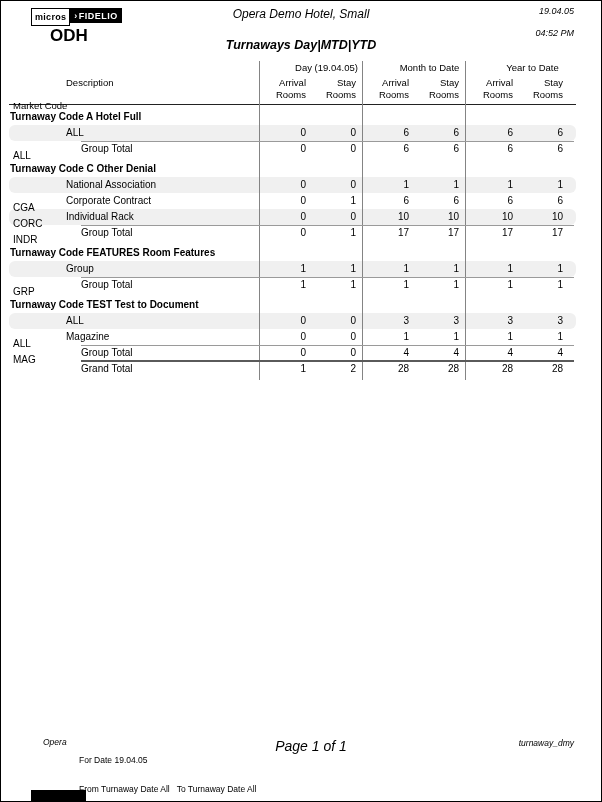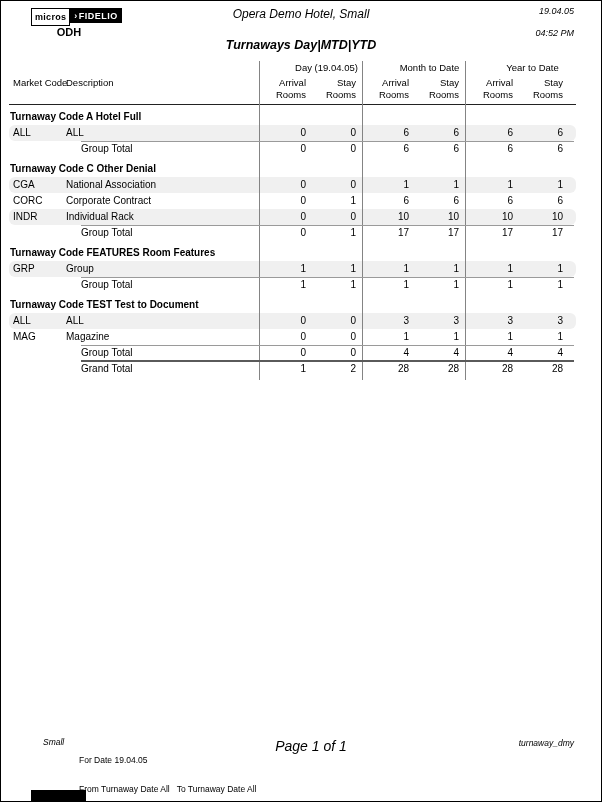--- a/index.html
+++ b/index.html
@@ -4,37 +4,37 @@
 <style>
   html,body{margin:0;padding:0;background:#fff;}
   .page{position:relative;width:600px;height:800px;border:1px solid #000;background:#fff;
         font-family:"Liberation Sans","DejaVu Sans",sans-serif;color:#000;overflow:hidden;}
 
   
   .logo{position:absolute;top:7px;left:30px;display:flex;align-items:stretch;height:15px;font-size:9px;}
   .logo-micros{border:1px solid #000;background:#fff;color:#000;padding:8px 3px;display:flex;align-items:center;font-weight:bold;letter-spacing:.3px;}
   .logo-black{background:#000;color:#fff;padding:0 4px;display:flex;align-items:center;font-weight:bold;letter-spacing:.5px;}
   .logo-arrow{margin-right:1px;font-weight:bold;}
-  .odh{position:absolute;top:25px;left:30px;width:76px;text-align:center;font-weight:bold;font-size:11px;}
+  .odh{position:absolute;top:25px;left:30px;width:76px;text-align:center;font-weight:bold;font-size:17px;}
   .hotel-name{position:absolute;top:6px;left:0;right:0;text-align:center;font-style:italic;font-size:12px;}
   .hdr-date{position:absolute;top:5px;right:27px;font-style:italic;font-size:9px;}
   .hdr-time{position:absolute;top:27px;right:27px;font-style:italic;font-size:9px;}
   .report-title{position:absolute;top:37px;left:0;right:0;text-align:center;font-style:italic;font-weight:bold;font-size:12.5px;}
 
   
   .tbl{position:absolute;top:60px;left:8px;width:567px;padding-bottom:3px;}
   .vline{position:absolute;top:0;bottom:0;width:1px;background:#848484;}
   .v1{left:250px;}.v2{left:353px;}.v3{left:456px;}
   .colhead{height:43px;border-bottom:1px solid #222;}
   .group-labels{position:relative;height:13px;font-size:9.5px;}
   .glabel{position:absolute;top:1px;width:103px;text-align:center;margin-left:16px;}
   .g1{left:250px;}.g2{left:353px;}.g3{left:456px;}
   .row{display:flex;width:567px;height:16px;line-height:16px;font-size:10px;}
   .cell{box-sizing:border-box;white-space:nowrap;overflow:visible;}
-  .code{width:57px;padding-left:4px;}
+  .code{width:57px;padding-left:4px;margin-top:23px;}
   .desc{width:193px;}
   .num{text-align:right;}
   .n1{width:47px;}.n2{width:50px;}.n3{width:53px;}.n4{width:50px;}.n5{width:54px;}.n6{width:50px;}
   .subhead{height:auto;padding-top:3px;font-size:9.5px;line-height:11.5px;}
   .subhead .two span{display:block;text-align:right;}
   .shaded{background:#f0f0f0;border-radius:6px;}
   .section-title{box-sizing:border-box;height:20px;padding-top:6px;padding-left:1px;
                  font-weight:bold;font-size:10px;line-height:12px;white-space:nowrap;}
   .row.total{position:relative;}
   .tline{position:absolute;top:0;left:72px;right:2px;height:1px;background:#9a9a9a;}
@@ -230,21 +230,21 @@
       <div class="cell tlabel">Grand Total</div>
       <div class="cell num n1">1</div>
       <div class="cell num n2">2</div>
       <div class="cell num n3">28</div>
       <div class="cell num n4">28</div>
       <div class="cell num n5">28</div>
       <div class="cell num n6">28</div>
     </div>
   </div>
 
-  <div class="filter-label">Small</div>
+  <div class="filter-label">Opera</div>
   <div class="filter-lines">
     <div>For Date 19.04.05</div>
     <div>From Turnaway Date All   To Turnaway Date All</div>
     
     
     
   </div>
   <div class="page-number">Page 1 of  1</div>
   <div class="report-file">turnaway_dmy</div>
   <div class="black-bar"></div>

